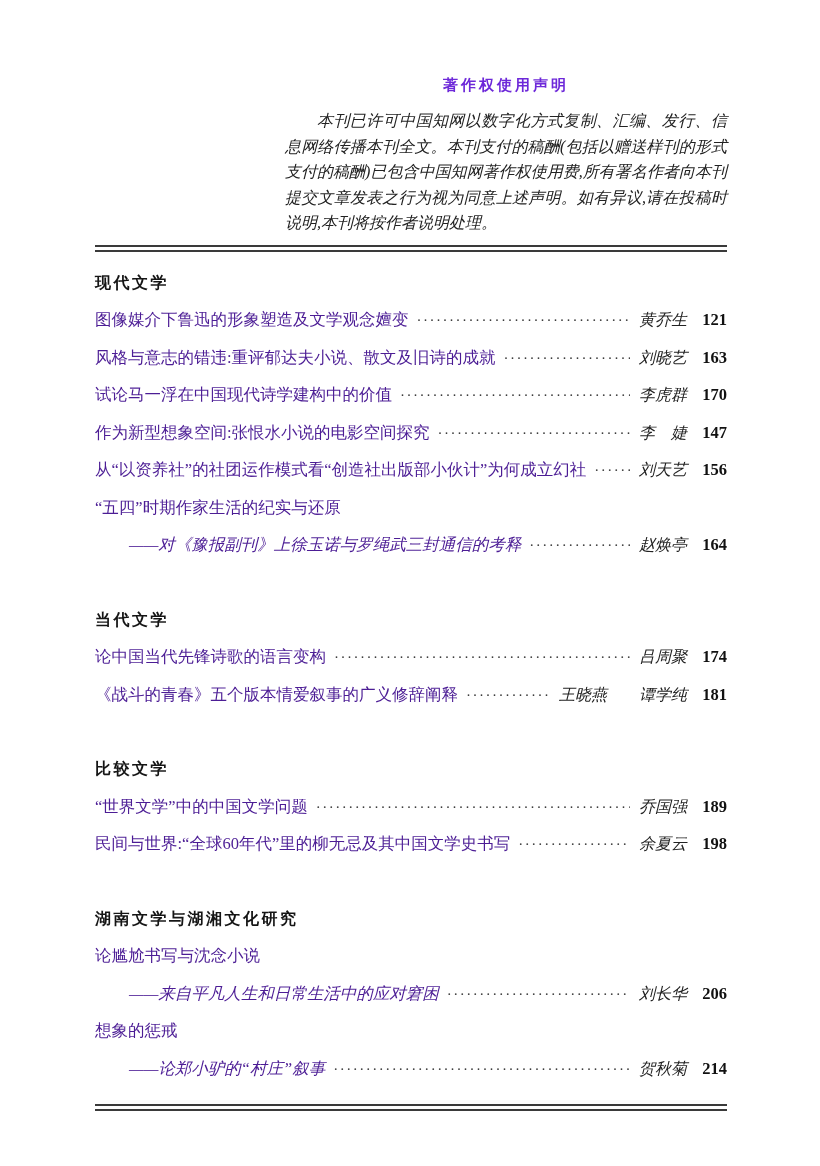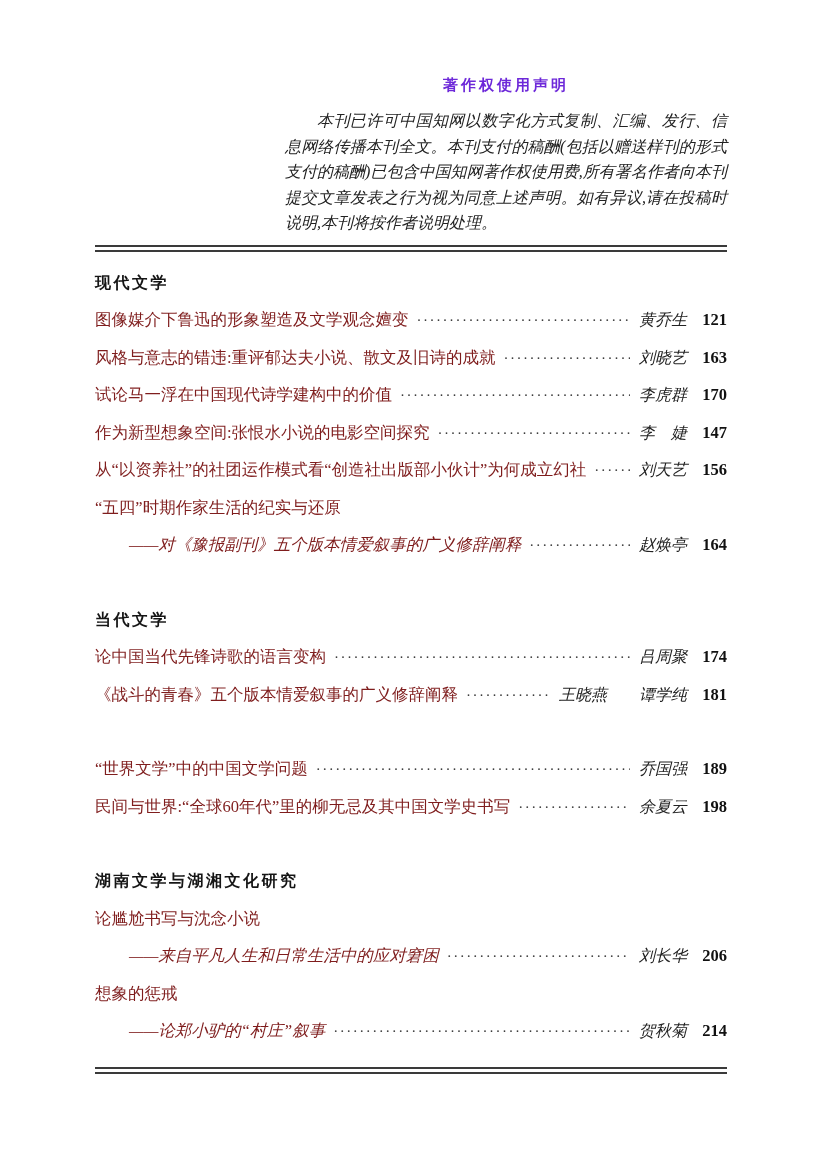--- a/index.html
+++ b/index.html
@@ -38,21 +38,21 @@
   .toc-section + .toc-section{margin-top:37px;}
   .sec-heading{
     margin:0;height:37.5px;line-height:37.5px;
     font-size:16px;font-weight:bold;letter-spacing:2.5px;color:#151515;
   }
   .row{
     display:flex;align-items:baseline;
     height:37.5px;line-height:37.5px;
     white-space:nowrap;
   }
-  .t{flex:0 0 auto;font-size:16.5px;color:#7f1d1d;}
+  .t{flex:0 0 auto;font-size:16.5px;color:#4c1d95;}
   .row.sub .t{padding-left:34px;font-style:italic;}
   .leader{
     flex:1 1 aupx;flex:1 1 auto;min-width:0;
     overflow:hidden;white-space:nowrap;
     margin:0 9px 0 8px;
     font-size:15px;letter-spacing:1.5px;color:#3c3c3c;
   }
   .au{flex:0 0 auto;white-space:pre;font-size:16px;font-style:italic;color:#222;margin-right:5px;}
   .pg{
     flex:0 0 auto;min-width:35px;text-align:right;
@@ -103,21 +103,21 @@
         <div class="row">
           <span class="t">从“以资养社”的社团运作模式看“创造社出版部小伙计”为何成立幻社</span>
           <span class="leader">························································································································</span>
           <span class="au">刘天艺</span>
           <span class="pg">156</span>
         </div>
         <div class="row title-only">
           <span class="t">“五四”时期作家生活的纪实与还原</span>
         </div>
         <div class="row sub">
-          <span class="t">——对《豫报副刊》五个版本情爱叙事的广义修辞阐释</span>
+          <span class="t">——对《豫报副刊》上徐玉诺与罗绳武三封通信的考释</span>
           <span class="leader">························································································································</span>
           <span class="au">赵焕亭</span>
           <span class="pg">164</span>
         </div>
       </section>
       <section class="toc-section">
         <h2 class="sec-heading">当代文学</h2>
         <div class="row">
           <span class="t">论中国当代先锋诗歌的语言变构</span>
           <span class="leader">························································································································</span>
@@ -125,20 +125,21 @@
           <span class="pg">174</span>
         </div>
         <div class="row">
           <span class="t">《战斗的青春》五个版本情爱叙事的广义修辞阐释</span>
           <span class="leader">························································································································</span>
           <span class="au">王晓燕　　谭学纯</span>
           <span class="pg">181</span>
         </div>
       </section>
       <section class="toc-section">
+        <h2 class="sec-heading">比较文学</h2>
         <div class="row">
           <span class="t">“世界文学”中的中国文学问题</span>
           <span class="leader">························································································································</span>
           <span class="au">乔国强</span>
           <span class="pg">189</span>
         </div>
         <div class="row">
           <span class="t">民间与世界:“全球60年代”里的柳无忌及其中国文学史书写</span>
           <span class="leader">························································································································</span>
           <span class="au">余夏云</span>

